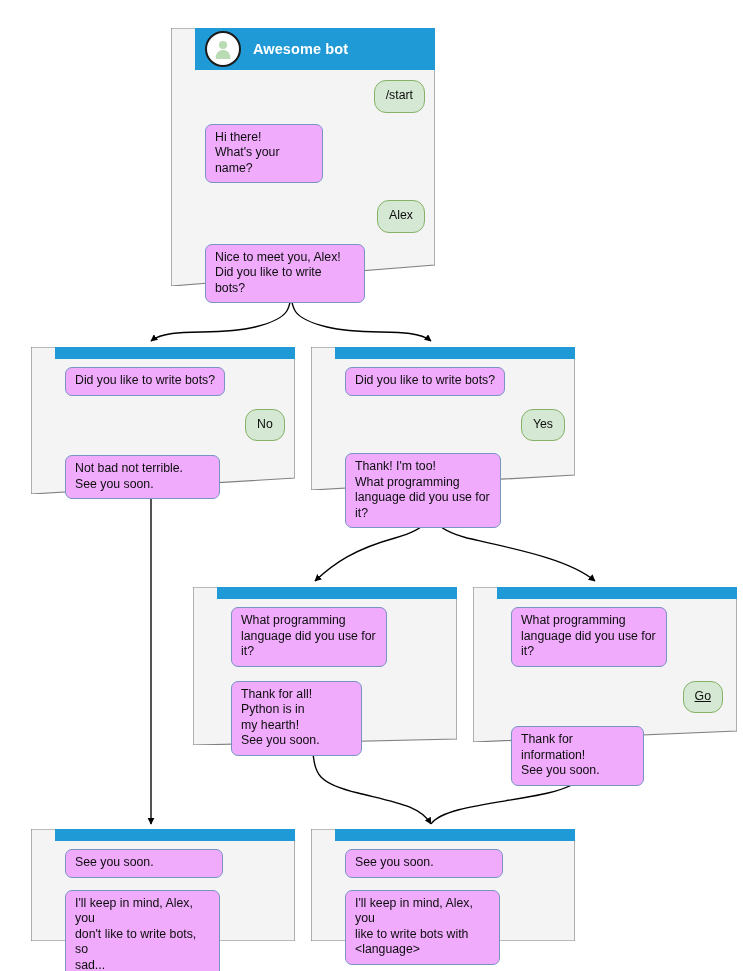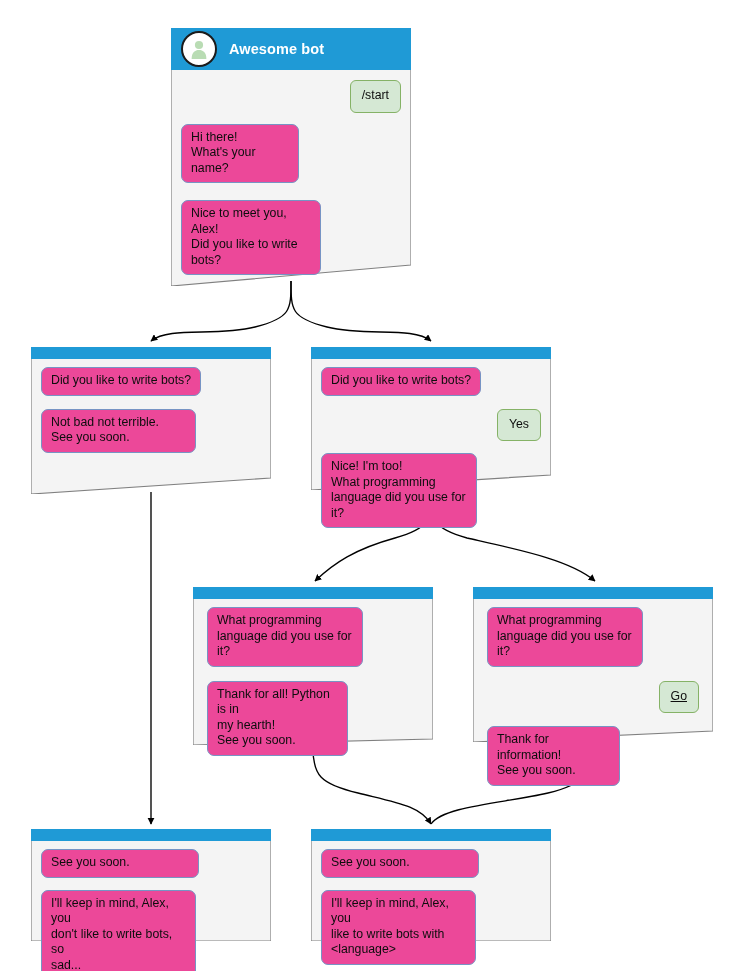--- a/index.html
+++ b/index.html
@@ -28,20 +28,21 @@
     width: 743px;
     height: 971px;
     pointer-events: none;
     z-index: 1;
   }
 
   
   .node {
     position: absolute;
     z-index: 2;
+    padding-left: 24px;
   }
   .node-shape {
     position: absolute;
     left: 0; top: 0;
     width: 100%;
     height: 100%;
   }
   .node-inner {
     position: relative;
     z-index: 2;
@@ -100,27 +101,27 @@
     box-sizing: border-box;
     border-radius: 7px;
     padding: 5px 9px 6px 9px;
     font-size: 12.3px;
     line-height: 15.5px;
     color: #0d0d0d;
     white-space: pre-line;
     max-width: 92%;
   }
   .bubble.bot {
-    background: #ec4899;
+    background: #f0abfc;
     border: 1px solid #7794c4;
   }
   .bubble.user {
     background: #d5e8d4;
     border: 1px solid #85b266;
-    border-radius: 6px;
+    border-radius: 12px;
     padding: 7px 11px 8px 11px;
     text-align: left;
   }
 </style>
 </head>
 <body>
 
 <div id="canvas">
 
   <svg id="edges" viewBox="0 0 743 971" width="743" height="971">
@@ -160,38 +161,44 @@
         <div class="bot-title">Awesome bot</div>
       </div>
       <div class="chatbody" style="padding-top:10px;">
         <div class="msgrow right" style="margin-bottom:11px;">
           <div class="bubble user">/start</div>
         </div>
         <div class="msgrow left" style="margin-bottom:17px;">
           <div class="bubble bot" style="width:118px;">Hi there!
 What's your name?</div>
         </div>
-        <div class="msgrow left">
-          <div class="bubble bot" style="width:140px;">Nice to meet you, Alex!
+        <div class="msgrow right" style="margin-bottom:11px;">
+          <div class="bubble user">Alex</div>
+        </div>
+        <div class="msgrow left">
+          <div class="bubble bot" style="width:160px;">Nice to meet you, Alex!
 Did you like to write bots?</div>
         </div>
       </div>
     </div>
   </div>
 
   <div class="node" style="left:31px; top:347px; width:240px; height:147px;">
     <svg class="node-shape" viewBox="0 0 240 147" preserveAspectRatio="none">
       <polygon points="0,0 240,0 240,131 0,147" fill="#f4f4f4" stroke="#808080" stroke-width="1.2" vector-effect="non-scaling-stroke"></polygon>
     </svg>
     <div class="node-inner">
       <div class="titlebar thin"></div>
       <div class="chatbody">
         <div class="msgrow left" style="margin-bottom:13px;">
           <div class="bubble bot">Did you like to write bots?</div>
         </div>
+        <div class="msgrow right" style="margin-bottom:14px;">
+          <div class="bubble user" style="min-width:40px;">No</div>
+        </div>
         <div class="msgrow left">
           <div class="bubble bot" style="width:155px;">Not bad not terrible.
 See you soon.</div>
         </div>
       </div>
     </div>
   </div>
 
   <div class="node" style="left:311px; top:347px; width:240px; height:143px;">
     <svg class="node-shape" viewBox="0 0 240 143" preserveAspectRatio="none">
@@ -200,41 +207,41 @@
     <div class="node-inner">
       <div class="titlebar thin"></div>
       <div class="chatbody">
         <div class="msgrow left" style="margin-bottom:13px;">
           <div class="bubble bot">Did you like to write bots?</div>
         </div>
         <div class="msgrow right" style="margin-bottom:12px;">
           <div class="bubble user" style="min-width:40px;">Yes</div>
         </div>
         <div class="msgrow left">
-          <div class="bubble bot" style="width:156px;">Nice! I'm too!
+          <div class="bubble bot" style="width:156px;">Thank! I'm too!
 What programming
 language did you use for it?</div>
         </div>
       </div>
     </div>
   </div>
 
   <div class="node" style="left:193px; top:587px; width:240px; height:158px;">
     <svg class="node-shape" viewBox="0 0 240 158" preserveAspectRatio="none">
       <polygon points="0,0 240,0 240,152 0,158" fill="#f4f4f4" stroke="#808080" stroke-width="1.2" vector-effect="non-scaling-stroke"></polygon>
     </svg>
     <div class="node-inner">
       <div class="titlebar thin"></div>
       <div class="chatbody" style="padding-left:14px; padding-right:14px;">
         <div class="msgrow left" style="margin-bottom:14px;">
           <div class="bubble bot" style="width:156px;">What programming
 language did you use for it?</div>
         </div>
         <div class="msgrow left">
-          <div class="bubble bot" style="width:141px;">Thank for all! Python is in
+          <div class="bubble bot" style="width:131px;">Thank for all! Python is in
 my hearth!
 See you soon.</div>
         </div>
       </div>
     </div>
   </div>
 
   <div class="node" style="left:473px; top:587px; width:240px; height:155px;">
     <svg class="node-shape" viewBox="0 0 240 155" preserveAspectRatio="none">
       <polygon points="0,0 240,0 240,144 0,155" fill="#f4f4f4" stroke="#808080" stroke-width="1.2" vector-effect="non-scaling-stroke"></polygon>

